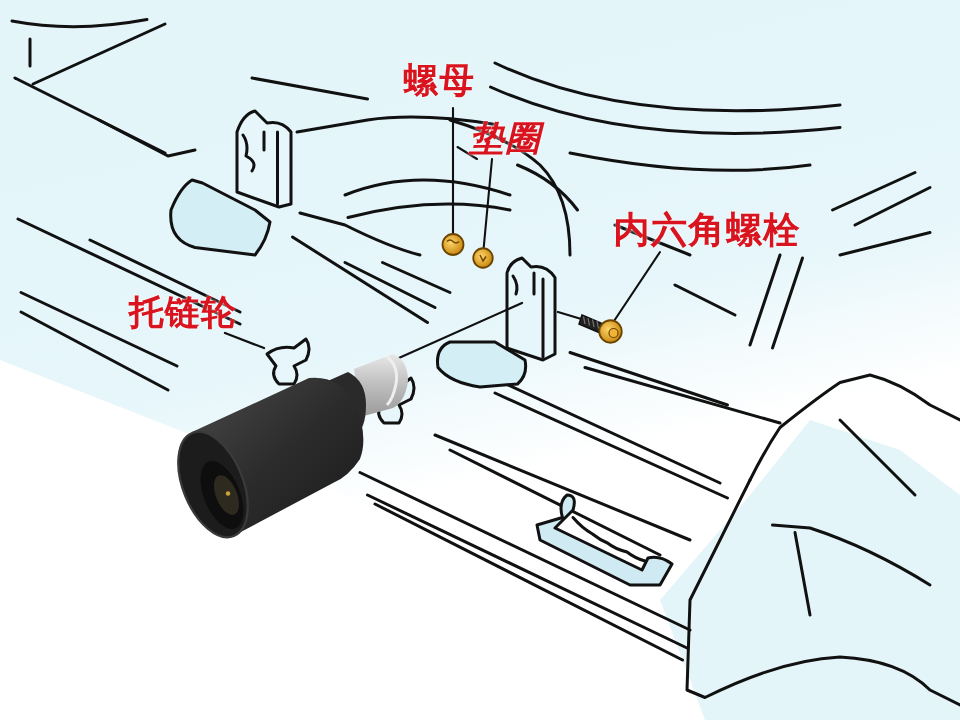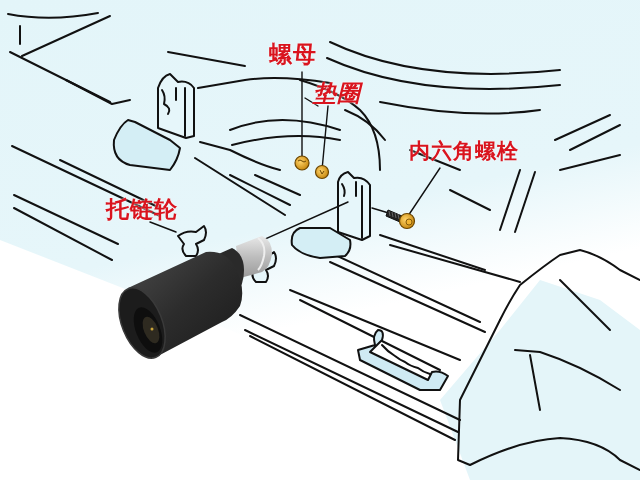--- a/index.html
+++ b/index.html
@@ -11,22 +11,22 @@
       font-family: "DejaVu Sans", sans-serif;
       font-weight: bold;
       color: #d9141e;
       white-space: nowrap;
       line-height: 1;
       letter-spacing: 1px;
       text-shadow: 0 0 2px #ffffff;
     }
     .lbl-nut { left: 269px; top: 43px; font-size: 23px; }
     .lbl-washer { left: 313px; top: 82px; font-size: 23px; font-style: italic; }
-    .lbl-bolt { left: 409px; top: 141px; font-size: 21px; }
-    .lbl-roller { left: 86px; top: 198px; font-size: 23px; margin-left: 20px; }
+    .lbl-bolt { left: 409px; top: 141px; font-size: 24px; }
+    .lbl-roller { left: 86px; top: 198px; font-size: 23px; }
   </style>
 </head>
 <body>
 
 <div class="canvas">
 
   <svg class="drawing" viewBox="0 0 640 480" xmlns="http://www.w3.org/2000/svg">
     <defs>
       <linearGradient id="bgfade" x1="0" y1="0" x2="0.3" y2="1">
         <stop offset="0" stop-color="#e3f5f9"></stop>

